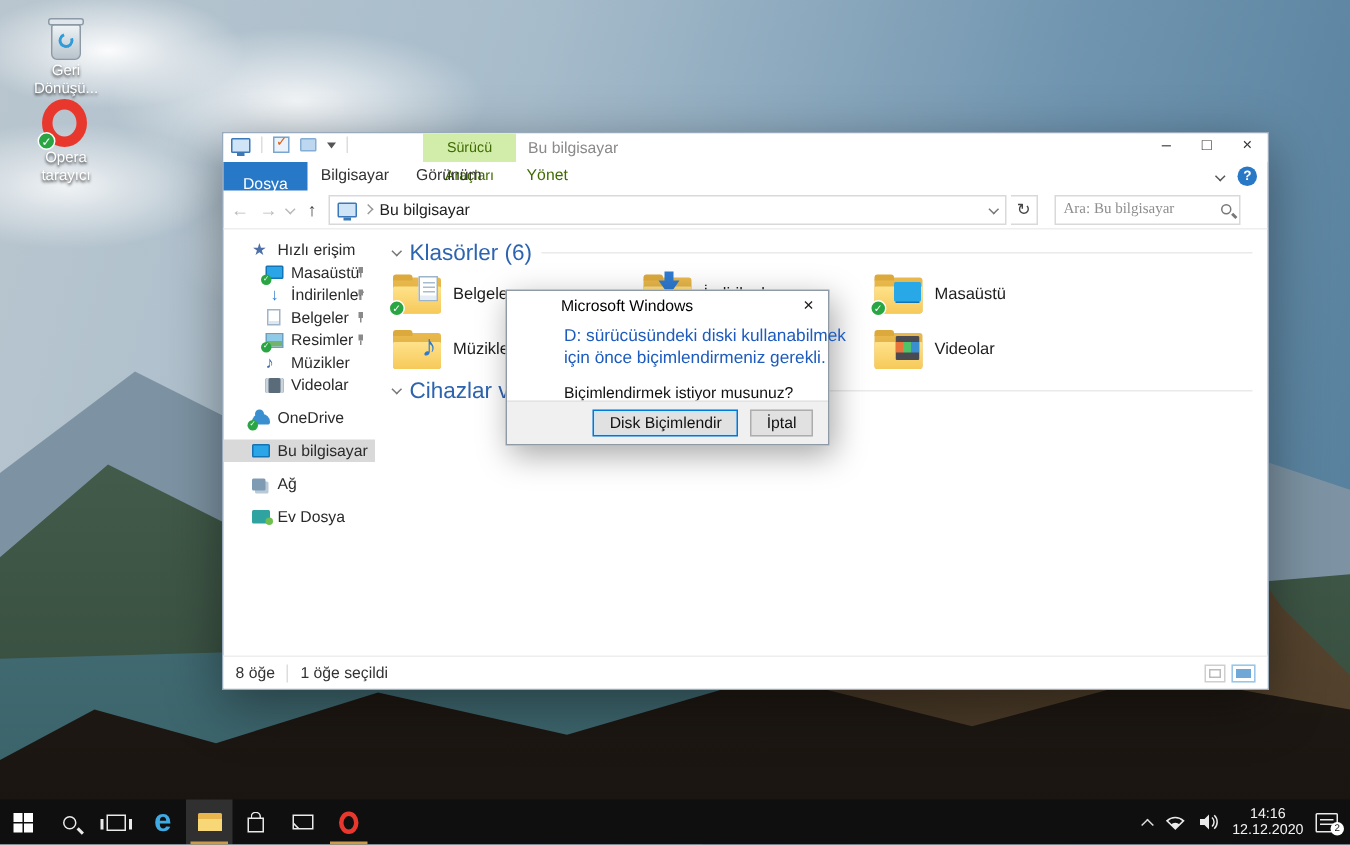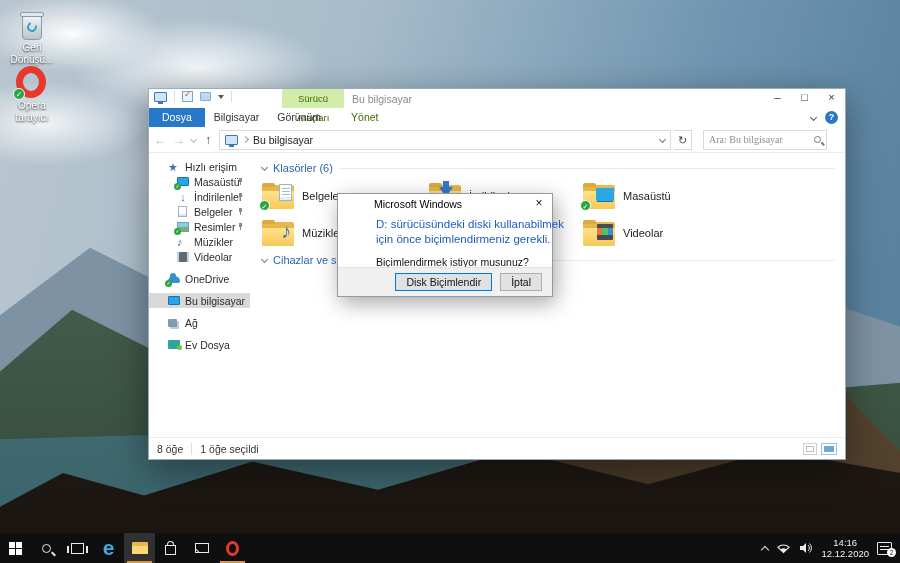--- a/index.html
+++ b/index.html
@@ -15,21 +15,21 @@
       radial-gradient(180px 70px at 22% 12%, rgba(255,255,255,.85), rgba(255,255,255,0) 70%),
       radial-gradient(150px 60px at 5% 22%, rgba(255,255,255,.8), rgba(255,255,255,0) 70%),
       radial-gradient(220px 80px at 30% 30%, rgba(255,255,255,.55), rgba(255,255,255,0) 70%); }
   .mtn-far { background:#7d93a3; clip-path:polygon(0 56%,10% 44%,20% 52%,32% 42%,45% 54%,58% 46%,72% 56%,85% 50%,100% 58%,100% 100%,0 100%); }
   .mtn-green { background:linear-gradient(180deg,#54705a,#33493c); clip-path:polygon(0 66%,8% 55%,18% 63%,30% 57%,42% 68%,55% 62%,70% 72%,100% 68%,100% 100%,0 100%); }
   .lake { background:linear-gradient(180deg,#5d8d96,#38626c); clip-path:polygon(0 78%,45% 76%,60% 80%,55% 92%,0 92%); opacity:.9; }
   .mtn-right { background:linear-gradient(205deg,#7a6750 0%,#57452f 40%,#2e2418 100%); clip-path:polygon(66% 18%,74% 26%,81% 40%,88% 56%,95% 72%,100% 80%,100% 100%,52% 100%); }
   .rocks { background:linear-gradient(180deg,#332a20,#191410); clip-path:polygon(0 90%,7% 84%,16% 88%,28% 82%,42% 87%,57% 80%,72% 86%,86% 80%,100% 84%,100% 100%,0 100%); }
 
   
-  .dt-icon { position:absolute; width:58px; text-align:center; cursor:default; }
+  .dt-icon { position:absolute; width:58px; text-align:center; cursor:default;margin-left:12px; }
   .dt-icon .lbl { color:#fff; font-size:10px; line-height:1.15; text-shadow:0 1px 2px rgba(0,0,0,.85); margin-top:2px; }
   .bin-art { width:26px; height:30px; margin:0 auto; position:relative; }
   .bin-body { position:absolute; left:3px; top:6px; width:20px; height:24px;
       background:linear-gradient(180deg,#eef3f6,#b9c4cc); border-radius:2px 2px 4px 4px; border:1px solid #8d9aa5; }
   .bin-lid { position:absolute; left:1px; top:2px; width:24px; height:5px; background:#dfe7ec; border:1px solid #8d9aa5; border-radius:2px; }
   .bin-arrows { position:absolute; left:8px; top:12px; width:10px; height:10px; border:2px solid #2f9bd8; border-radius:50%; border-top-color:transparent; transform:rotate(25deg); }
   .opera-art { width:32px; height:32px; margin:0 auto; position:relative; }
   .opera-ring { width:30px; height:32px; border:7px solid #e8382e; border-radius:50%; }
   .badge-check { position:absolute; left:-3px; bottom:-2px; width:12px; height:12px; background:#29a643; border-radius:50%;
       color:#fff; font-size:8px; line-height:12px; text-align:center; border:1px solid #fff; }
@@ -48,21 +48,21 @@
   .qat-sep { width:1px; height:11px; background:#ddd; }
   .caret-down { width:0; height:0; border-left:3px solid transparent; border-right:3px solid transparent; border-top:4px solid #555; }
   .ctx-tab { position:absolute; left:133px; top:0; width:62px; height:19px; background:#d2ecaa;
       color:#3f6b00; font-size:9.5px; line-height:19px; text-align:center; }
   .win-title { position:absolute; left:203px; top:4px; color:#8a8a8a; font-size:10.5px; }
   .win-controls { position:absolute; right:0; top:0; display:flex; }
   .win-btn { width:27px; height:19px; text-align:center; line-height:17px; color:#333; font-size:11px; }
 
   .tabsrow { position:relative; height:19px; display:flex; font-size:10.5px; }
   .tab { padding:0 9px; line-height:19px; color:#333; }
-  .tab-file { background:#2878c8; color:#fff; padding:0 13px; }
+  .tab-file { background:#2878c8; color:#fff; padding:6px 13px; }
   .tab-manage { color:#3f6b00; margin-left:12px; }
   .ribbon-right { position:absolute; right:7px; top:3px; display:flex; gap:9px; align-items:center; }
   .chev { width:5px; height:5px; border-right:1px solid #555; border-bottom:1px solid #555; display:inline-block; }
   .chev.down { transform:rotate(45deg); }
   .chev.right { transform:rotate(-45deg); }
   .help-circle { width:13px; height:13px; border-radius:50%; background:#2878c8; color:#fff; font-size:9px; line-height:13px; text-align:center; font-weight:bold; }
 
   .addressrow { height:26px; display:flex; align-items:center; padding:0 3px; gap:3px; border-bottom:1px solid #eee; }
   .nav-arrow { width:16px; text-align:center; font-size:12px; color:#b9b9b9; }
   .nav-arrow.enabled { color:#3b3b3b; }
@@ -102,21 +102,21 @@
   .si-cloud::before { content:""; position:absolute; left:2px; top:-3px; width:6px; height:6px; background:#3a8fd0; border-radius:50%; }
   .si-net { background:#7f9bb3; height:8px; margin-top:2px; border-radius:1px; box-shadow:2px 2px 0 #b9c9d6; width:9px; }
   .si-home { background:#2fa3a0; height:9px; margin-top:1px; border-radius:1px; position:relative; }
   .si-home::after { content:""; position:absolute; right:-2px; bottom:-1px; width:5px; height:5px; background:#6fbf4e; border-radius:50%; }
   .si .mini-check { position:absolute; left:-3px; bottom:-2px; width:7px; height:7px; background:#29a643; border-radius:50%;
       color:#fff; font-size:5px; line-height:7px; text-align:center; }
 
   
   .content { flex:1; position:relative; padding:6px 10px 0 12px; overflow:hidden; }
   .group-hdr { display:flex; align-items:center; gap:6px; height:16px; }
-  .group-hdr .ttl { color:#2d64b0; font-size:11px; white-space:nowrap; }
+  .group-hdr .ttl { color:#2d64b0; font-size:15px; white-space:nowrap; }
   .group-hdr .chev { border-color:#777; margin-top:-2px; }
   .hdr-line { flex:1; height:1px; background:#eaeaea; }
 
   .tiles { position:relative; height:72px; margin-top:4px; }
   .tile { position:absolute; display:flex; align-items:center; gap:8px; width:150px; height:32px; }
   .tile .flabel { font-size:11px; color:#1c1c1c; }
   .folder { width:32px; height:26px; position:relative; flex:none; }
   .folder .back { position:absolute; left:0; top:2px; width:32px; height:24px; background:linear-gradient(180deg,#e9b94d,#dca93c); border-radius:2px; }
   .folder .back::before { content:""; position:absolute; left:0; top:-2px; width:13px; height:4px; background:#dca93c; border-radius:2px 2px 0 0; }
   .folder .front { position:absolute; left:0; bottom:0; width:32px; height:18px; background:linear-gradient(180deg,#ffe28a,#f6c95a); border-radius:1px 1px 2px 2px; }

